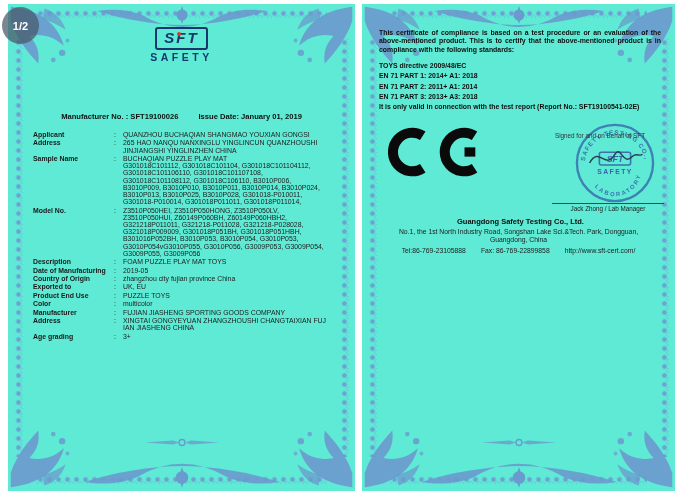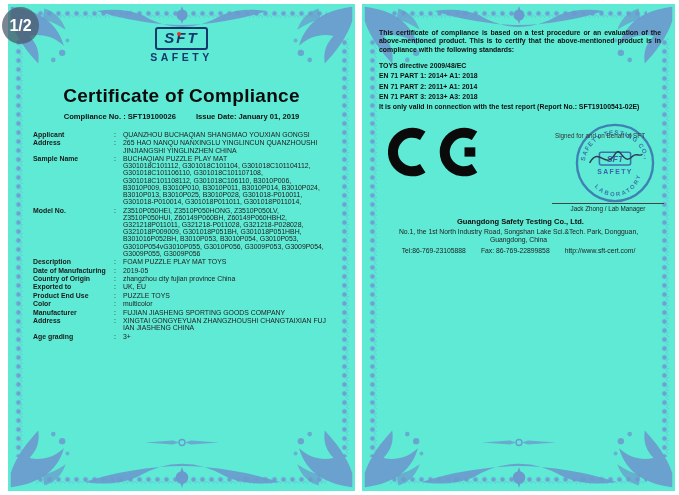--- a/index.html
+++ b/index.html
@@ -28,21 +28,21 @@
   .corner.bl{bottom:2px;left:1px;transform:scaleY(-1);}
   .corner.br{bottom:2px;right:1px;transform:scale(-1,-1);}
   .swag{position:absolute;left:50%;transform:translateX(-50%);}
   .swag.ts{top:2px;width:170px;height:24px;}
   .swag.bs{bottom:3px;width:195px;height:28px;transform:translateX(-50%) scaleY(-1);}
   .mid-orn{position:absolute;left:50%;transform:translateX(-50%);bottom:44px;width:74px;height:9px;}
   .corner svg,.swag svg,.mid-orn svg{width:100%;height:100%;display:block;}
 
   
   .page-badge{position:absolute;left:2px;top:7px;width:37px;height:37px;border-radius:50%;
-    background:rgba(72,88,104,0.72);color:#fff;font-size:16px;font-weight:bold;
+    background:rgba(72,88,104,0.72);color:#fff;font-size:11px;font-weight:bold;
     display:flex;align-items:center;justify-content:center;z-index:9;}
 
   
   .logo-wrap{position:absolute;top:23px;left:0;right:0;display:flex;flex-direction:column;align-items:center;}
   .logo-box{border:2.5px solid #16386d;border-radius:3px;padding:0px 7px 1px 7px;font-size:15px;
     font-weight:bold;font-style:italic;color:#16386d;letter-spacing:2px;position:relative;line-height:18px;}
   .logo-dot{position:absolute;width:4px;height:4px;background:#e2362b;border-radius:50%;top:3px;left:20px;}
   .logo-sub{font-size:10.5px;font-weight:bold;color:#16386d;letter-spacing:3.5px;margin-top:1px;}
   .cert-title{position:absolute;top:81px;left:0;right:0;text-align:center;font-size:19px;
     font-weight:bold;color:#0c0c0c;letter-spacing:0.3px;}
@@ -148,24 +148,23 @@
     </div>
 
   <div class="logo-wrap">
     <div class="logo-box">
       <span>SFT</span>
       <span class="logo-dot"></span>
     </div>
     <div class="logo-sub">SAFETY</div>
   </div>
 
-  <div class="cert-title">Certificate of Compliance</div>
 
   <div class="cert-line">
-    <span>Compliance No. : SFT19100026</span>
+    <span>Manufacturer No. : SFT19100026</span>
     <span>Issue Date: January 01, 2019</span>
   </div>
 
   <div class="fields">
     <div class="frow">
         <div class="flabel">Applicant</div>
         <div class="fcolon"></div>
         <div class="fvalue">QUANZHOU BUCHAQIAN SHANGMAO YOUXIAN GONGSI</div>
       </div>
     <div class="frow">

